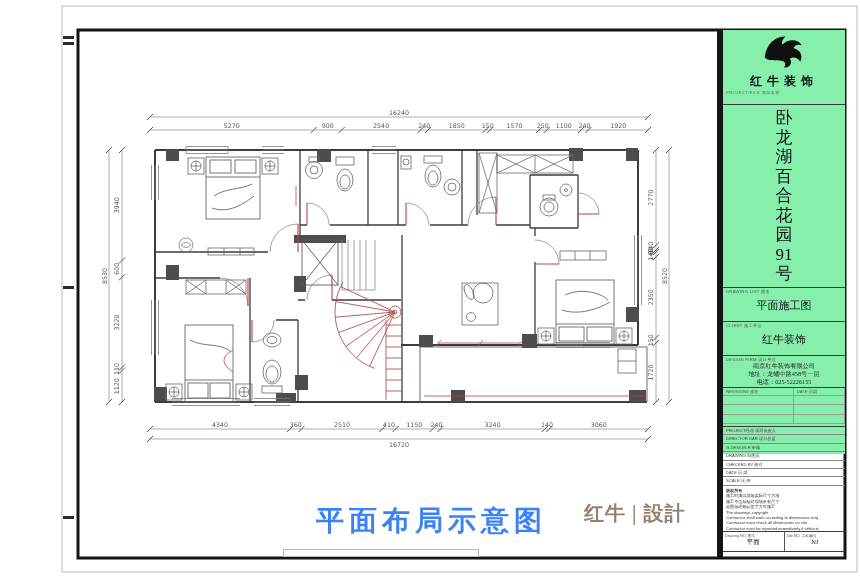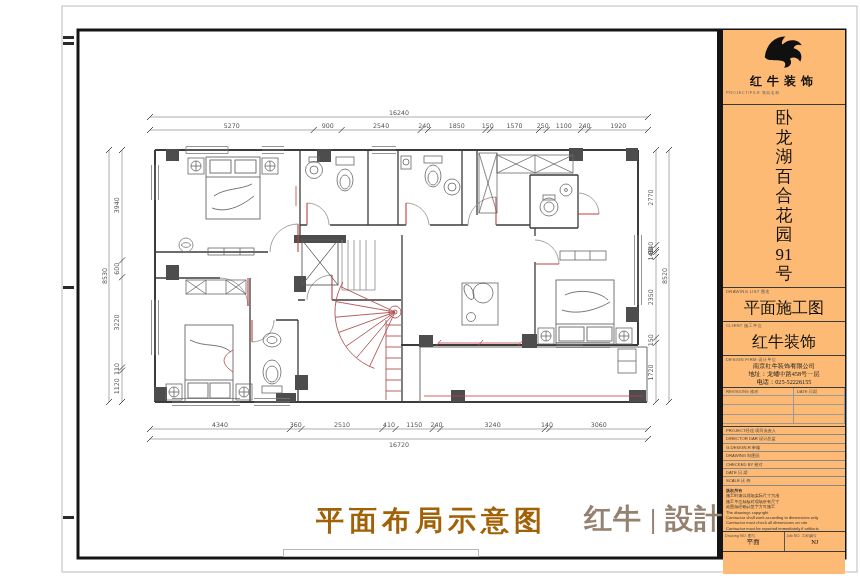--- a/index.html
+++ b/index.html
@@ -3,55 +3,55 @@
 <meta charset="utf-8">
 <style>
   html,body{margin:0;padding:0;}
   body{
     width:860px;height:580px;position:relative;background:#ffffff;
     font-family:"Liberation Sans", sans-serif;color:#222;overflow:hidden;
   }
   .abs{position:absolute;}
   
   .tb-bar{left:717px;top:30px;width:6px;height:528px;background:#141414;}
-  .tb{left:723px;top:30px;width:122px;height:544px;background:#fdba74;}
+  .tb{left:723px;top:30px;width:122px;height:424px;background:#86efac;}
   .tb-sec{position:absolute;left:0;width:122px;border-bottom:1px solid #3a3a3a;box-sizing:border-box;}
   .tb-logo{top:0;height:75px;text-align:center;}
   .tb-brand{font-family:"Liberation Serif",serif;font-weight:bold;font-size:12px;letter-spacing:5px;color:#111;margin-top:1px;}
   .tb-caption{font-size:4px;color:#666;text-align:left;padding-left:3px;letter-spacing:0.5px;}
   .tb-project{top:75px;height:183px;display:flex;flex-direction:column;align-items:center;justify-content:center;}
   .tb-project div{font-family:"Liberation Serif",serif;font-size:17px;line-height:19.5px;color:#111;}
   .tb-drawing{top:258px;height:34px;}
   .tb-client{top:292px;height:34px;}
   .tb-company{top:326px;height:32px;}
   .tb-rev{top:358px;height:39px;}
   .tb-info{top:397px;height:59px;}
   .tb-notes{top:456px;height:46px;padding:2px 3px;box-sizing:border-box;}
   .tb-no{top:502px;height:20px;display:flex;}
   .tb-label{font-size:4.2px;color:#555;padding:1px 0 0 3px;letter-spacing:0.3px;}
-  .tb-value{font-family:"Liberation Serif",serif;font-size:16px;color:#111;text-align:center;margin-top:4px;}
+  .tb-value{font-family:"Liberation Serif",serif;font-size:11px;color:#111;text-align:center;margin-top:4px;}
   .tb-company .line{font-size:6.2px;color:#222;text-align:center;line-height:8px;font-family:"Liberation Serif",serif;}
   .rev-grid{display:grid;grid-template-columns:58% 42%;height:28px;}
   .rev-grid div{border:0.5px solid #999;border-top:none;border-left:none;}
   .rev-head{display:grid;grid-template-columns:58% 42%;}
   .rev-head div{font-size:4.2px;color:#555;padding:1px 0 1px 3px;border-bottom:0.5px solid #999;border-right:0.5px solid #999;}
   .info-row{height:8.4px;border-bottom:0.5px solid #888;font-size:4.2px;color:#444;padding-left:3px;line-height:8.4px;box-sizing:border-box;}
   .note-line{font-size:4.1px;line-height:5.4px;color:#333;}
   .note-title{font-weight:bold;}
   .tb-no-cell{flex:1;border-right:0.6px solid #555;box-sizing:border-box;}
   .tb-no-cell:last-child{border-right:none;}
   .tb-no-label{font-size:3.8px;color:#555;padding:1px 0 0 2px;}
   .tb-no-value{font-size:6.5px;color:#111;text-align:center;font-family:"Liberation Serif",serif;}
   
   .main-title{
-    left:316px;top:502px;font-size:28px;font-weight:bold;letter-spacing:5px;color:#a16207;
+    left:316px;top:502px;font-size:28px;font-weight:bold;letter-spacing:5px;color:#3b82f6;
     font-family:"Liberation Sans",sans-serif;
   }
   .brand-logo{
-    left:584px;top:500px;font-size:28px;font-weight:600;letter-spacing:1px;color:#95816f;
+    left:584px;top:500px;font-size:20px;font-weight:600;letter-spacing:1px;color:#95816f;
     font-family:"Liberation Serif",serif;
   }
   .fold-bar{left:283px;top:549px;width:196px;height:8px;border:1px solid #b9b9b9;background:#fcfcfc;box-sizing:border-box;}
 </style>
 </head>
 <body>
 
 <svg id="plan-svg" class="abs" style="left:0;top:0" width="860" height="580" viewBox="0 0 860 580">
 
   <rect x="62" y="6" width="795" height="566" fill="none" stroke="#bcbcbc" stroke-width="1"></rect>

